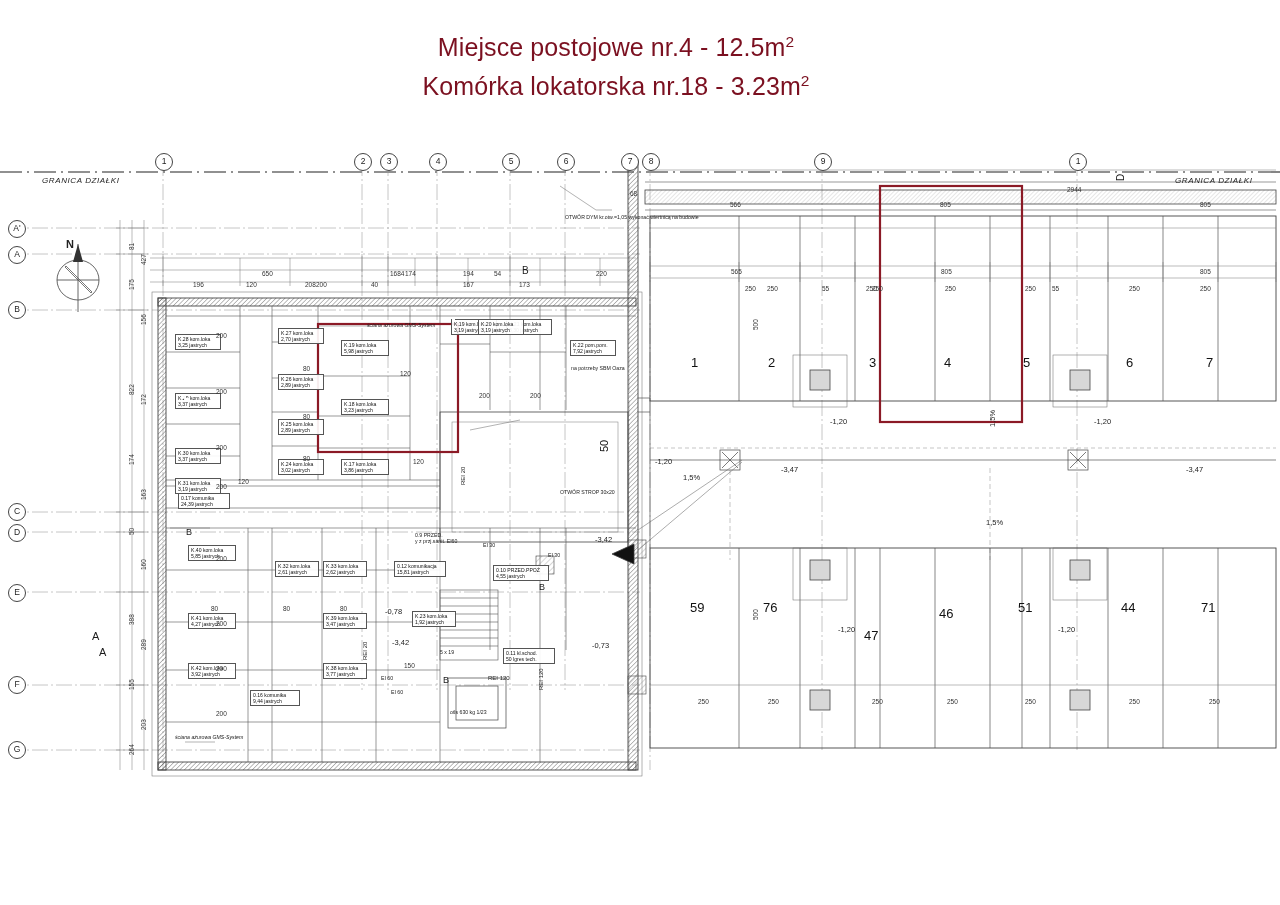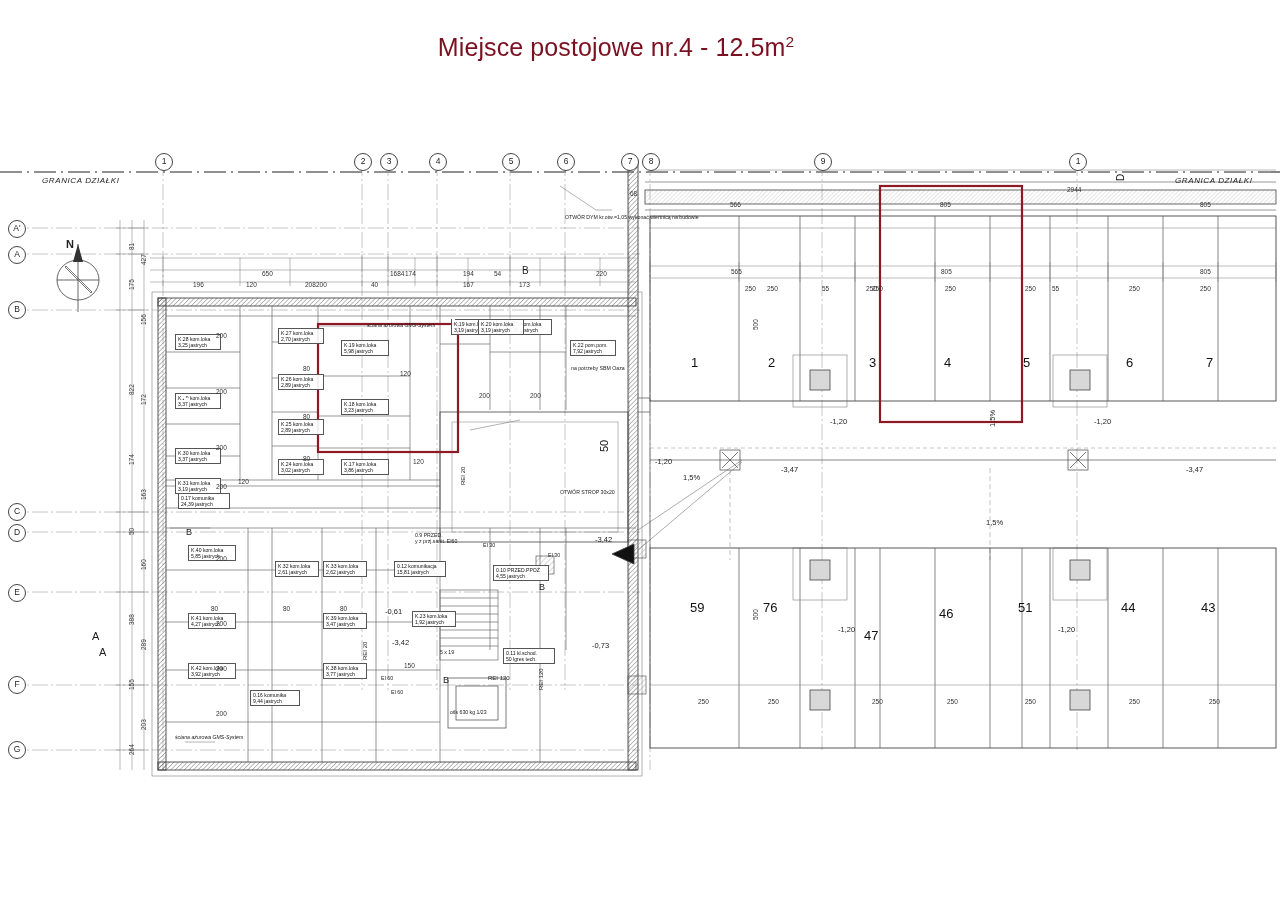--- a/index.html
+++ b/index.html
@@ -125,20 +125,21 @@
     color: #222;
   }
 </style>
 </head>
 <body>
 
 <div id="stage">
 
   <div class="title-block">
     <span class="title-line"><span>Miejsce postojowe nr.4 - 12.5m</span><sup>2</sup></span>
+    <span class="title-line"><span>Komórka lokatorska nr.18 - 3.23m</span><sup>2</sup></span>
   </div>
 
   <svg id="plan" viewBox="0 0 1280 700" preserveAspectRatio="none">
     <defs>
       <pattern id="hatchA" width="4" height="4" patternTransform="rotate(45)" patternUnits="userSpaceOnUse">
         <line x1="0" y1="0" x2="0" y2="4" stroke="#888" stroke-width="0.7"></line>
       </pattern>
       <pattern id="hatchB" width="3" height="3" patternTransform="rotate(45)" patternUnits="userSpaceOnUse">
         <line x1="0" y1="0" x2="0" y2="3" stroke="#aaa" stroke-width="0.6"></line>
       </pattern>
@@ -441,33 +442,33 @@
   <div class="lbl stall-num" style="left:1023px;top:355px;">5</div>
   <div class="lbl stall-num" style="left:1126px;top:355px;">6</div>
   <div class="lbl stall-num" style="left:1206px;top:355px;">7</div>
 
   <div class="lbl stall-num" style="left:690px;top:600px;">59</div>
   <div class="lbl stall-num" style="left:763px;top:600px;">76</div>
   <div class="lbl stall-num" style="left:864px;top:628px;">47</div>
   <div class="lbl stall-num" style="left:939px;top:600px;margin-top:6px;">46</div>
   <div class="lbl stall-num" style="left:1018px;top:600px;">51</div>
   <div class="lbl stall-num" style="left:1121px;top:600px;">44</div>
-  <div class="lbl stall-num" style="left:1201px;top:600px;">43</div>
+  <div class="lbl stall-num" style="left:1201px;top:600px;">71</div>
 
   <div class="lbl lvl" style="left:830px;top:417px;">-1,20</div>
   <div class="lbl lvl" style="left:1094px;top:417px;">-1,20</div>
   <div class="lbl lvl" style="left:838px;top:625px;">-1,20</div>
   <div class="lbl lvl" style="left:1058px;top:625px;">-1,20</div>
   <div class="lbl lvl" style="left:655px;top:457px;">-1,20</div>
   <div class="lbl lvl" style="left:781px;top:465px;">-3,47</div>
   <div class="lbl lvl" style="left:1186px;top:465px;">-3,47</div>
   <div class="lbl lvl" style="left:595px;top:535px;">-3,42</div>
   <div class="lbl lvl" style="left:392px;top:638px;">-3,42</div>
   <div class="lbl lvl" style="left:592px;top:641px;">-0,73</div>
-  <div class="lbl lvl" style="left:385px;top:607px;">-0,61</div>
+  <div class="lbl lvl" style="left:385px;top:607px;">-0,78</div>
   <div class="lbl lvl" style="left:683px;top:473px;">1,5%</div>
   <div class="lbl lvl" style="left:986px;top:518px;">1,5%</div>
   <div class="lbl lvl" style="left:988px;top:427px;transform:rotate(-90deg);transform-origin:left top;">1,5%</div>
 
   <div class="lbl big-num" style="left:598px;top:452px;transform:rotate(-90deg);transform-origin:left top;">50</div>
 
   <div class="room" style="left:175px;top:334px;width:46px;height:16px;">
     <span class="r1"><span>K.28</span> <span>kom.loka</span></span>
     <span class="r2"><span>3,25</span> <span>jastrych</span></span>
   </div>

